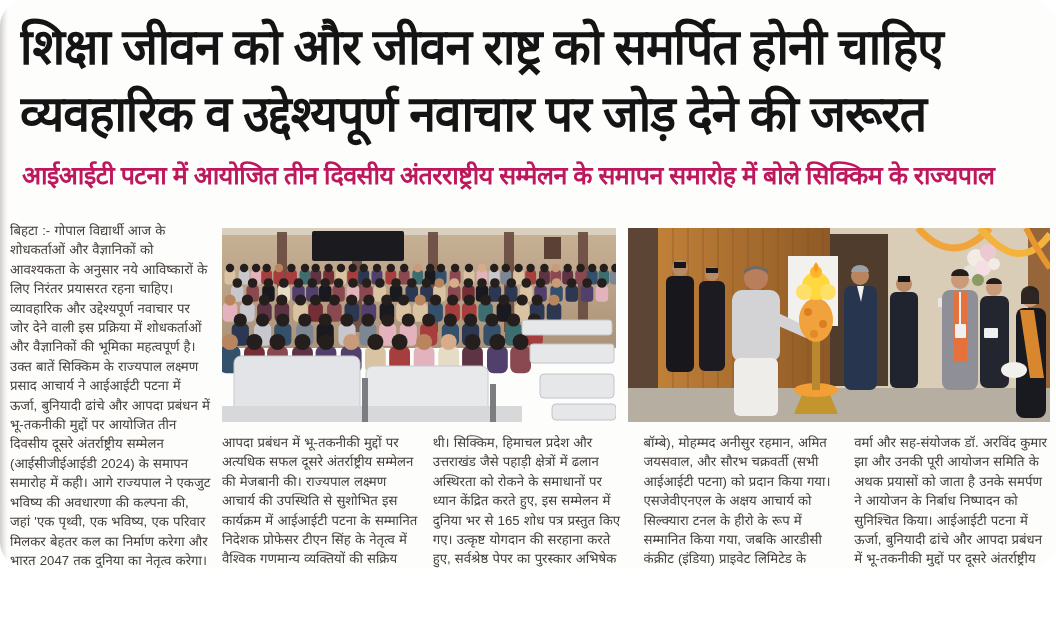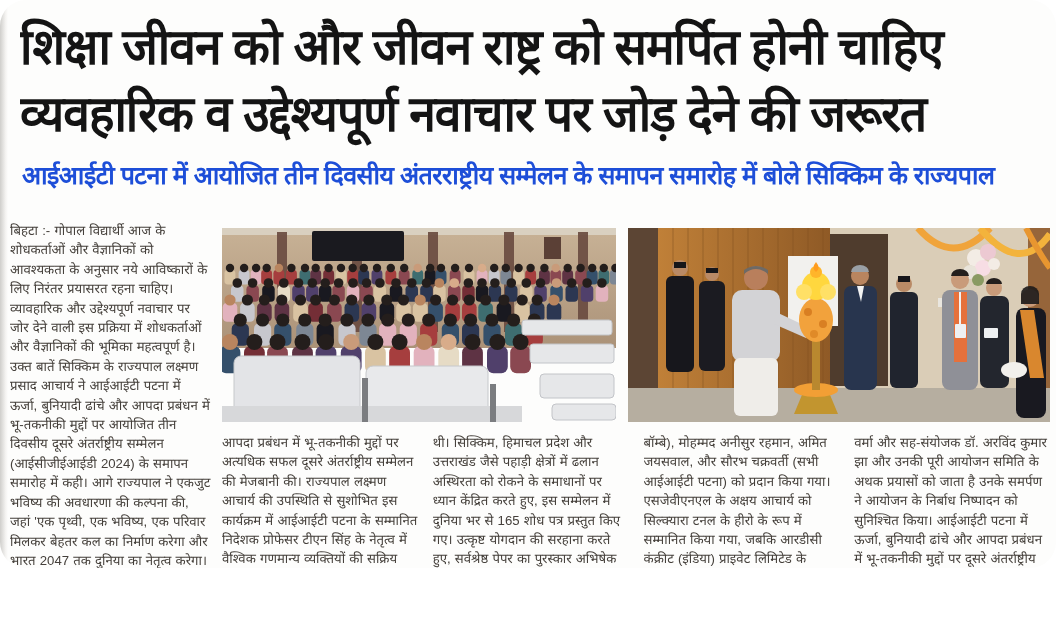--- a/index.html
+++ b/index.html
@@ -11,21 +11,21 @@
   }
   .edge{position:absolute;left:0;top:0;width:8px;height:629px;
     background:linear-gradient(90deg,#cfcecb,#f4f3f1 70%,#fdfdfc);}
   .masthead{position:absolute;left:20px;top:12px;right:8px;overflow:hidden;}
   .headline{
     margin:0;color:#141414;font-weight:800;
     font-size:48px;line-height:67px;letter-spacing:-1px;
     white-space:nowrap;transform:scaleY(1.04);transform-origin:top left;
   }
   .subheadline{
-    margin:12px 0 0 2px;color:#1d4ed8;font-weight:700;
+    margin:12px 0 0 2px;color:#be185d;font-weight:700;
     font-size:25px;line-height:34px;letter-spacing:-0.5px;white-space:nowrap;
   }
   .bodycol{
     position:absolute;color:#45403b;font-size:13.2px;line-height:19.4px;
     font-weight:500;text-align:left;overflow:hidden;word-spacing:0.5px;
   }
   .col1{left:10px;top:221px;width:201px;height:404px;}
   .bottom{position:absolute;left:222px;top:433px;width:828px;height:192px;
     display:grid;grid-template-columns:repeat(4,1fr);column-gap:15px;}
   .bottom .bodycol{position:static;height:192px;}

